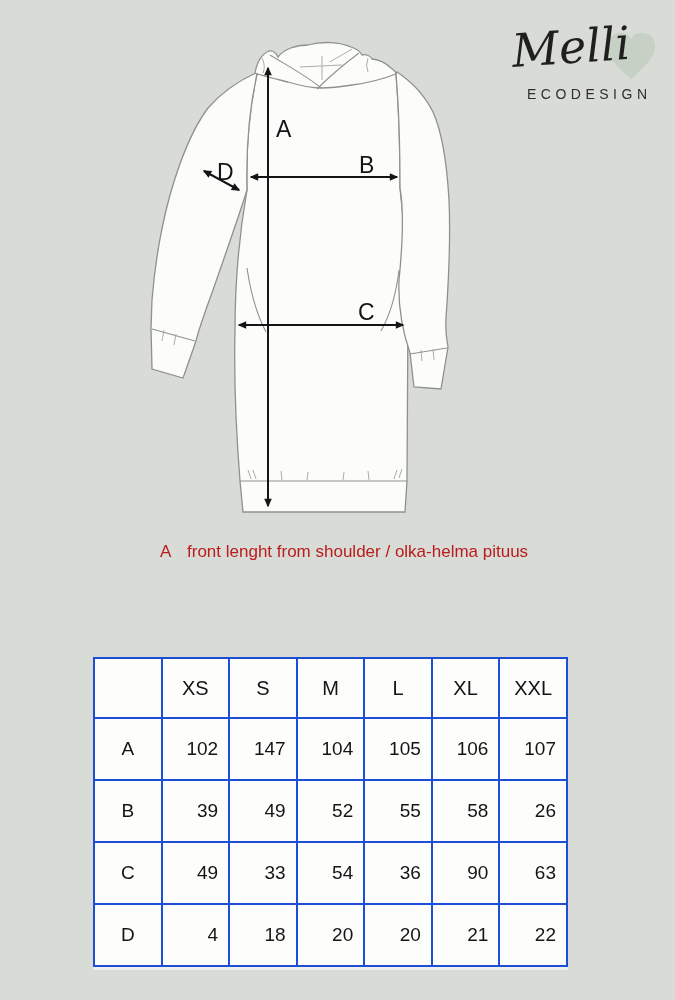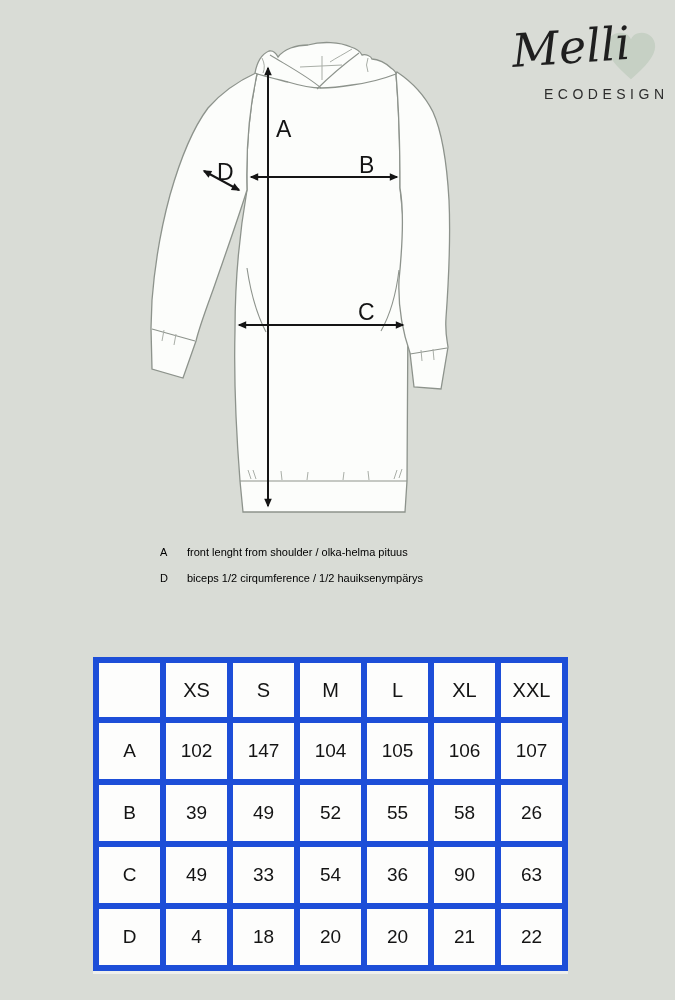--- a/index.html
+++ b/index.html
@@ -22,62 +22,62 @@
     font-family: "DejaVu Serif", serif;
     font-style: italic;
     font-size: 46px;
     color: #1f1f1f;
     transform: rotate(-4deg);
     text-align: center;
     line-height: 1.4;
     white-space: nowrap;
   }
   .logo .subtitle {
-    position: absolute; left: 39px; top: 61px;
+    position: absolute; left: 22px; top: 61px;
     font-size: 14px;
     letter-spacing: 4.5px;
     color: #2d2d2d;
     white-space: nowrap;
   }
 
   
   .diagram { position: absolute; left: 0; top: 0; }
   .outline { fill: #fcfdfb; stroke: #8d938c; stroke-width: 1.3; }
   .seam    { fill: none; stroke: #8d938c; stroke-width: 1.1; }
   .faint   { fill: none; stroke: #a9aea7; stroke-width: 1; }
   .measure { stroke: #151515; stroke-width: 2; fill: none; }
   .mlabel  { font-family: "Liberation Sans", sans-serif; font-size: 23px; fill: #141414; }
 
   
   .legend { position: absolute; left: 160px; top: 539px; }
-  .legend-row { height: 26px; line-height: 26px; font-size: 11px; color: #000000; white-space: nowrap; }
+  .legend-row { height: 26px; line-height: 26px; font-size: 17px; color: #b91c1c; white-space: nowrap; }
   .legend-key { display: inline-block; width: 27px; }
 
   
   .size-table {
     position: absolute; left: 93px; top: 657px;
     width: 475px;
     border-collapse: collapse;
     table-layout: fixed;
     background: #fdfdfc;
     box-shadow: 0 3px 0 rgba(255,255,255,0.55);
   }
   .size-table th, .size-table td {
-    border: 6px solid #1d4ed8;
+    border: 2px solid #1d4ed8;
     text-align: center;
     vertical-align: middle;
     font-weight: normal;
     color: #141414;
     padding: 10px;
   }
   .size-table thead tr { height: 60px; }
   .size-table tbody tr { height: 62px; }
   .size-table thead th { font-size: 20px; }
   .size-table tbody th { font-size: 19px; }
-  .size-table td { font-size: 19px; }
+  .size-table td { font-size: 19px; text-align: right; }
 </style>
 </head>
 <body>
 
 <div class="page">
 
   <div class="logo">
     <svg class="heart" viewBox="0 0 56 56" aria-hidden="true">
       <path d="M28 52 C 12 38, 2 27, 2 16.5 C 2 8, 8.5 2, 16.5 2 C 22 2, 26.5 5, 28 9 C 29.5 5, 34 2, 39.5 2 C 47.5 2, 54 8, 54 16.5 C 54 27, 44 38, 28 52 Z" fill="#c6d0c4"></path>
     </svg>
@@ -171,23 +171,20 @@
       <text class="mlabel" x="359" y="173">B</text>
       <text class="mlabel" x="358" y="320">C</text>
       <text class="mlabel" x="217" y="180">D</text>
     </g>
   </svg>
 
   <div class="legend">
     <div class="legend-row">
       <span class="legend-key">A</span><span class="legend-text">front lenght from shoulder / olka-helma pituus</span>
     </div>
-    <div class="legend-row">
-      <span class="legend-key">D</span><span class="legend-text">biceps 1/2 cirqumference / 1/2 hauiksenympärys</span>
-    </div>
   </div>
 
   <table class="size-table">
     <thead>
       <tr>
         <th></th>
         <th>XS</th>
         <th>S</th>
         <th>M</th>
         <th>L</th>

